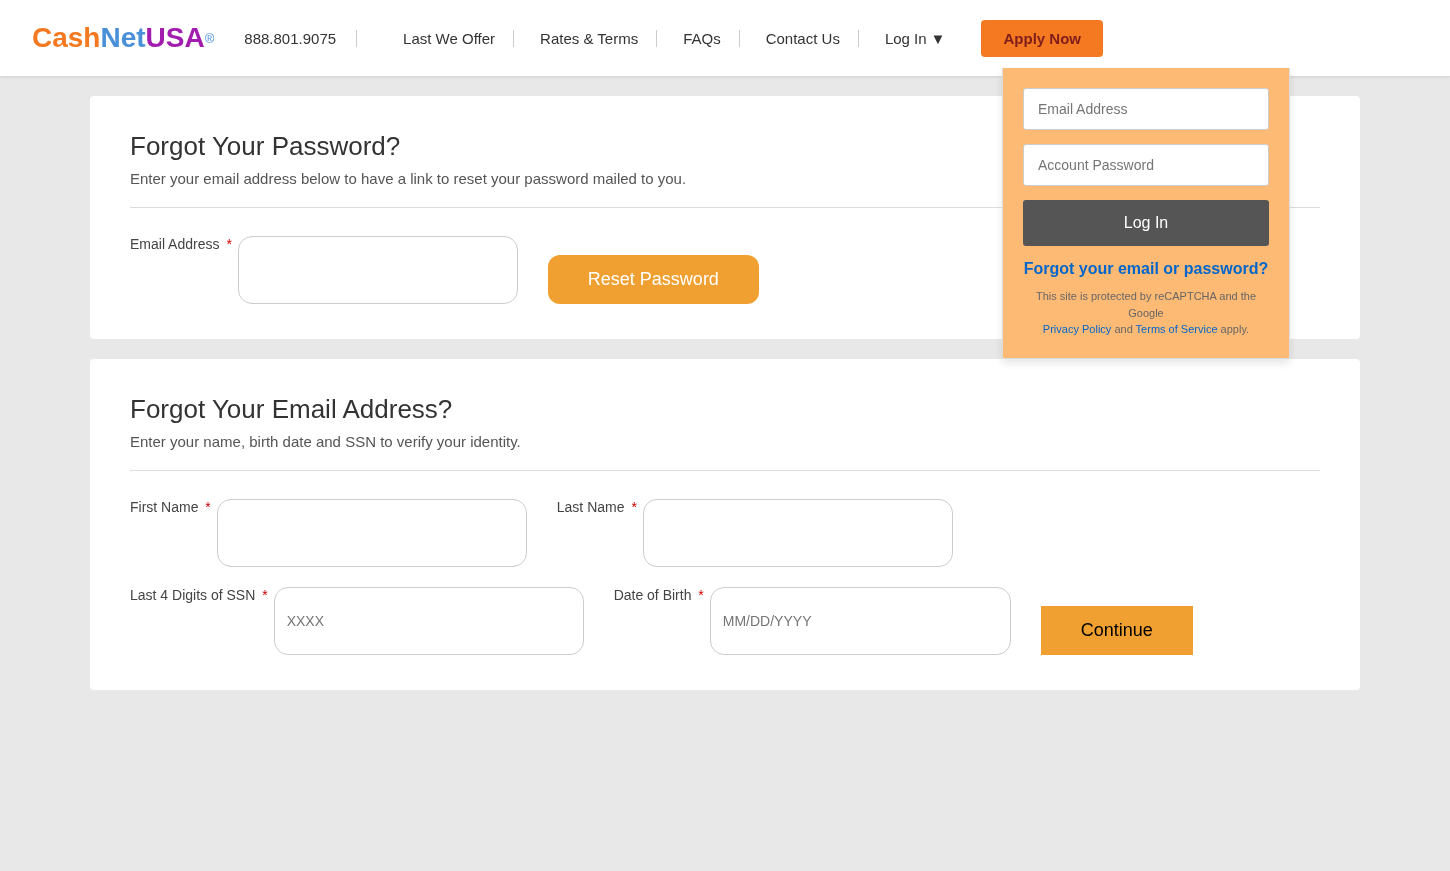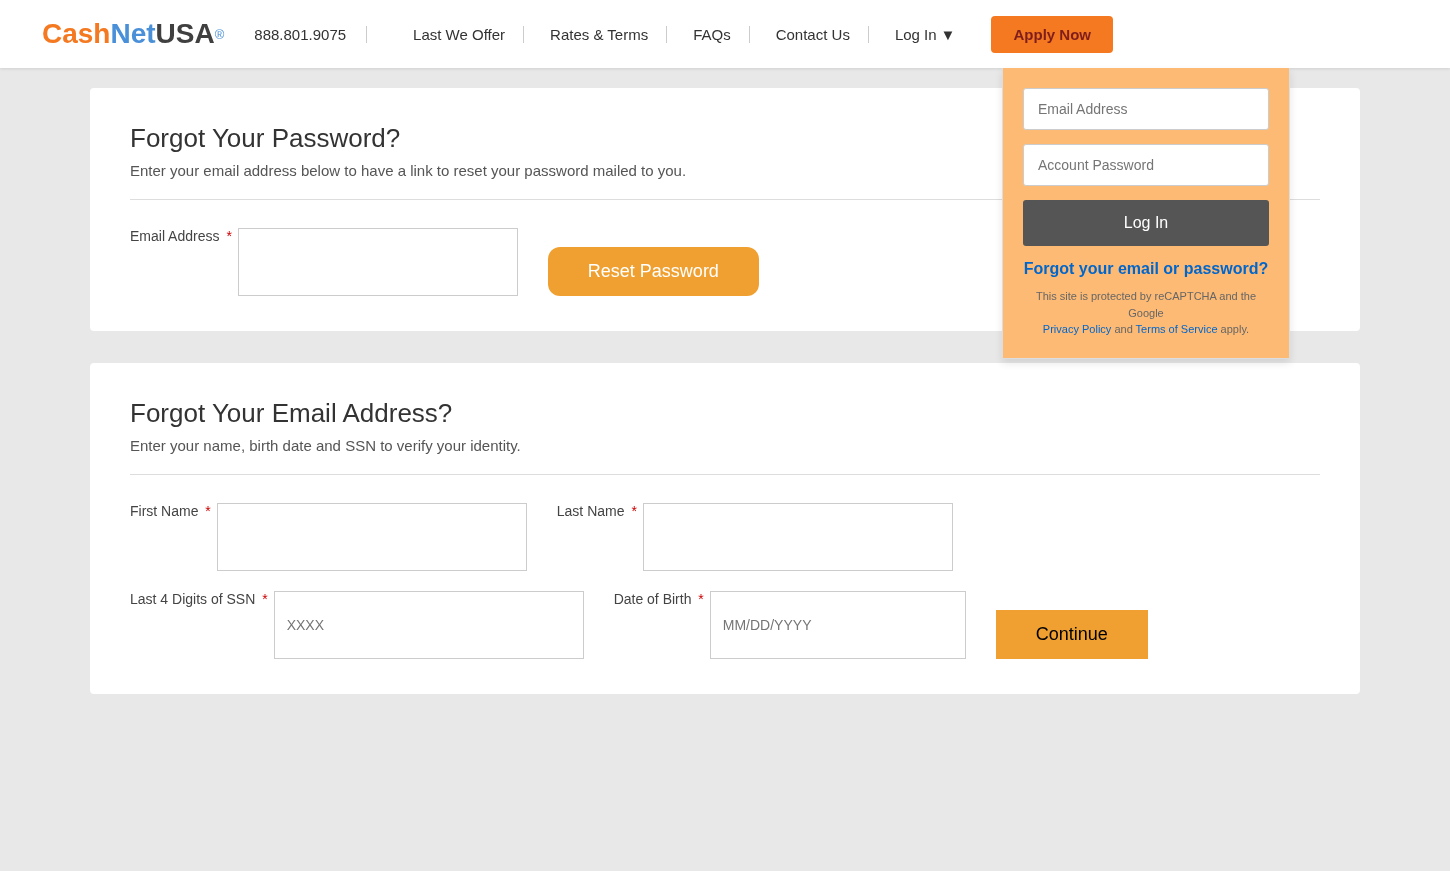--- a/index.html
+++ b/index.html
@@ -3,35 +3,35 @@
   <meta charset="utf-8">
   <style>
     * { box-sizing: border-box; margin: 0; padding: 0; }
     body { font-family: Arial, sans-serif; background: #e8e8e8; min-height: 871px; }
 
     
     .header {
       background: #fff;
       display: flex;
       align-items: center;
-      padding: 0 42px;
-      height: 68px;
+      padding: 0 32px;
+      height: 76px;
       position: relative;
       z-index: 10;
       box-shadow: 0 1px 3px rgba(0,0,0,0.1);
     }
     .logo {
       display: flex;
       align-items: center;
       text-decoration: none;
       margin-right: 30px;
     }
     .logo-cash { color: #f47920; font-size: 28px; font-weight: bold; }
     .logo-net { color: #4a90d9; font-size: 28px; font-weight: bold; }
-    .logo-usa { color: #404040; font-size: 28px; font-weight: bold; }
+    .logo-usa { color: #a21caf; font-size: 28px; font-weight: bold; }
     .logo-reg { color: #4a90d9; font-size: 13px; vertical-align: super; }
 
     .nav {
       display: flex;
       align-items: center;
       flex: 1;
       gap: 8px;
     }
     .nav-phone {
       font-size: 15px;
@@ -122,21 +122,21 @@
     .recaptcha-text a { color: #0066cc; text-decoration: none; }
 
     
     .main { padding: 20px 90px; }
 
     
     .card {
       background: #fff;
       border-radius: 4px;
       padding: 35px 40px;
-      margin-bottom: 32px;
+      margin-bottom: 20px;
     }
     .card-title {
       font-size: 26px;
       color: #333;
       font-weight: normal;
       margin-bottom: 8px;
     }
     .card-subtitle {
       font-size: 15px;
       color: #555;
@@ -161,30 +161,30 @@
       font-size: 14px;
       color: #444;
     }
     .required-star {
       color: #cc0000;
       font-size: 14px;
       margin-left: 3px;
     }
     .form-input {
       border: 1px solid #ccc;
-      border-radius: 0;
+      border-radius: 14px;
       padding: 25px 12px;
       font-size: 14px;
       outline: none;
       color: #333;
     }
     .email-input { width: 280px; }
     .name-input { width: 310px; }
     .ssn-input { width: 310px; }
-    .dob-input { width: 256px; }
+    .dob-input { width: 301px; }
 
     .reset-btn {
       background: #f0a030;
       color: #fff;
       border: none;
       border-radius: 12px;
       padding: 14px 40px;
       font-size: 18px;
       cursor: pointer;
       white-space: nowrap;

